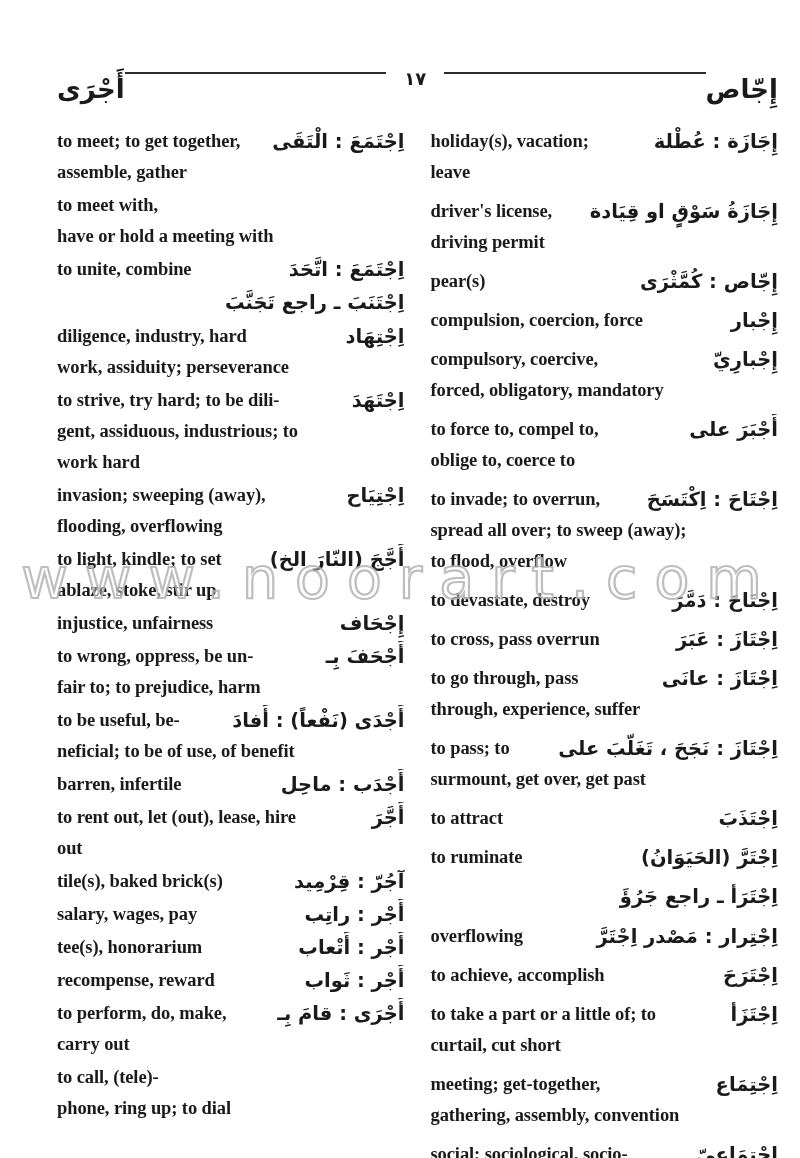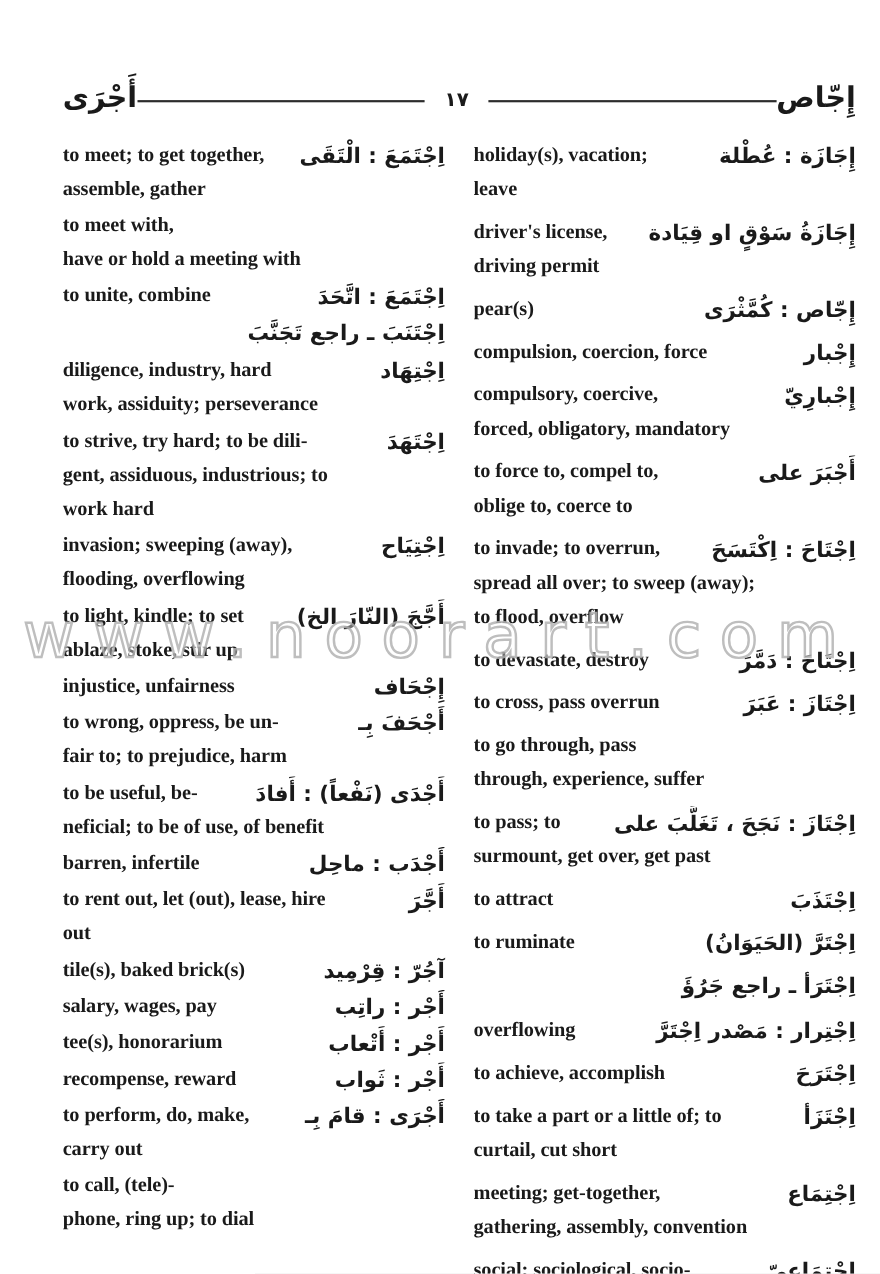--- a/index.html
+++ b/index.html
@@ -13,21 +13,21 @@
     width:800px;height:1158px;
     background:var(--paper);
     margin:0 auto;
     overflow:hidden;
     font-family:"Liberation Serif", serif;
     color:var(--ink);
   }
   
   .page-header{
     position:absolute;top:66px;left:57px;right:22px;height:46px;
-    display:flex;align-items:center;
+    display:flex;align-items:flex-start;
   }
   .catchword{
     font-family:"DejaVu Sans", sans-serif;
     font-weight:700;font-size:26px;line-height:46px;
     direction:rtl;white-space:nowrap;
   }
   .header-rule{flex:1 1 auto;border-top:2px solid #2c2c2c;height:0;margin-top:6px;}
   .page-number{
     font-family:"DejaVu Sans", sans-serif;
     font-size:18px;font-weight:700;padding:0 18px;margin-top:2px;
@@ -140,21 +140,21 @@
         <div class="entry"><span class="ar">إِجْبار</span><span class="en">compulsion, coercion, force</span></div>
         <div class="entry"><span class="ar">إِجْبارِيّ</span><span class="en">compulsory, coercive,
 forced, obligatory, mandatory</span></div>
         <div class="entry"><span class="ar">أَجْبَرَ على</span><span class="en">to force to, compel to,
 oblige to, coerce to</span></div>
         <div class="entry"><span class="ar">اِجْتَاحَ : اِكْتَسَحَ</span><span class="en">to invade; to overrun,
 spread all over; to sweep (away);
 to flood, overflow</span></div>
         <div class="entry"><span class="ar">اِجْتَاحَ : دَمَّرَ</span><span class="en">to devastate, destroy</span></div>
         <div class="entry"><span class="ar">اِجْتَازَ : عَبَرَ</span><span class="en">to cross, pass overrun</span></div>
-        <div class="entry"><span class="en">to go through, pass
+        <div class="entry"><span class="ar">اِجْتَازَ : عانَى</span><span class="en">to go through, pass
 through, experience, suffer</span></div>
         <div class="entry"><span class="ar">اِجْتَازَ : نَجَحَ ، تَغَلَّبَ على</span><span class="en">to pass; to
 surmount, get over, get past</span></div>
         <div class="entry"><span class="ar">اِجْتَذَبَ</span><span class="en">to attract</span></div>
         <div class="entry"><span class="ar">اِجْتَرَّ (الحَيَوَانُ)</span><span class="en">to ruminate</span></div>
         <div class="entry ar-only"><span class="ar">اِجْتَرَأ ـ راجع جَرُؤَ</span></div>
         <div class="entry"><span class="ar">اِجْتِرار : مَصْدر اِجْتَرَّ</span><span class="en">overflowing</span></div>
         <div class="entry"><span class="ar">اِجْتَرَحَ</span><span class="en">to achieve, accomplish</span></div>
         <div class="entry"><span class="ar">اِجْتَزَأ</span><span class="en">to take a part or a little of; to
 curtail, cut short</span></div>

